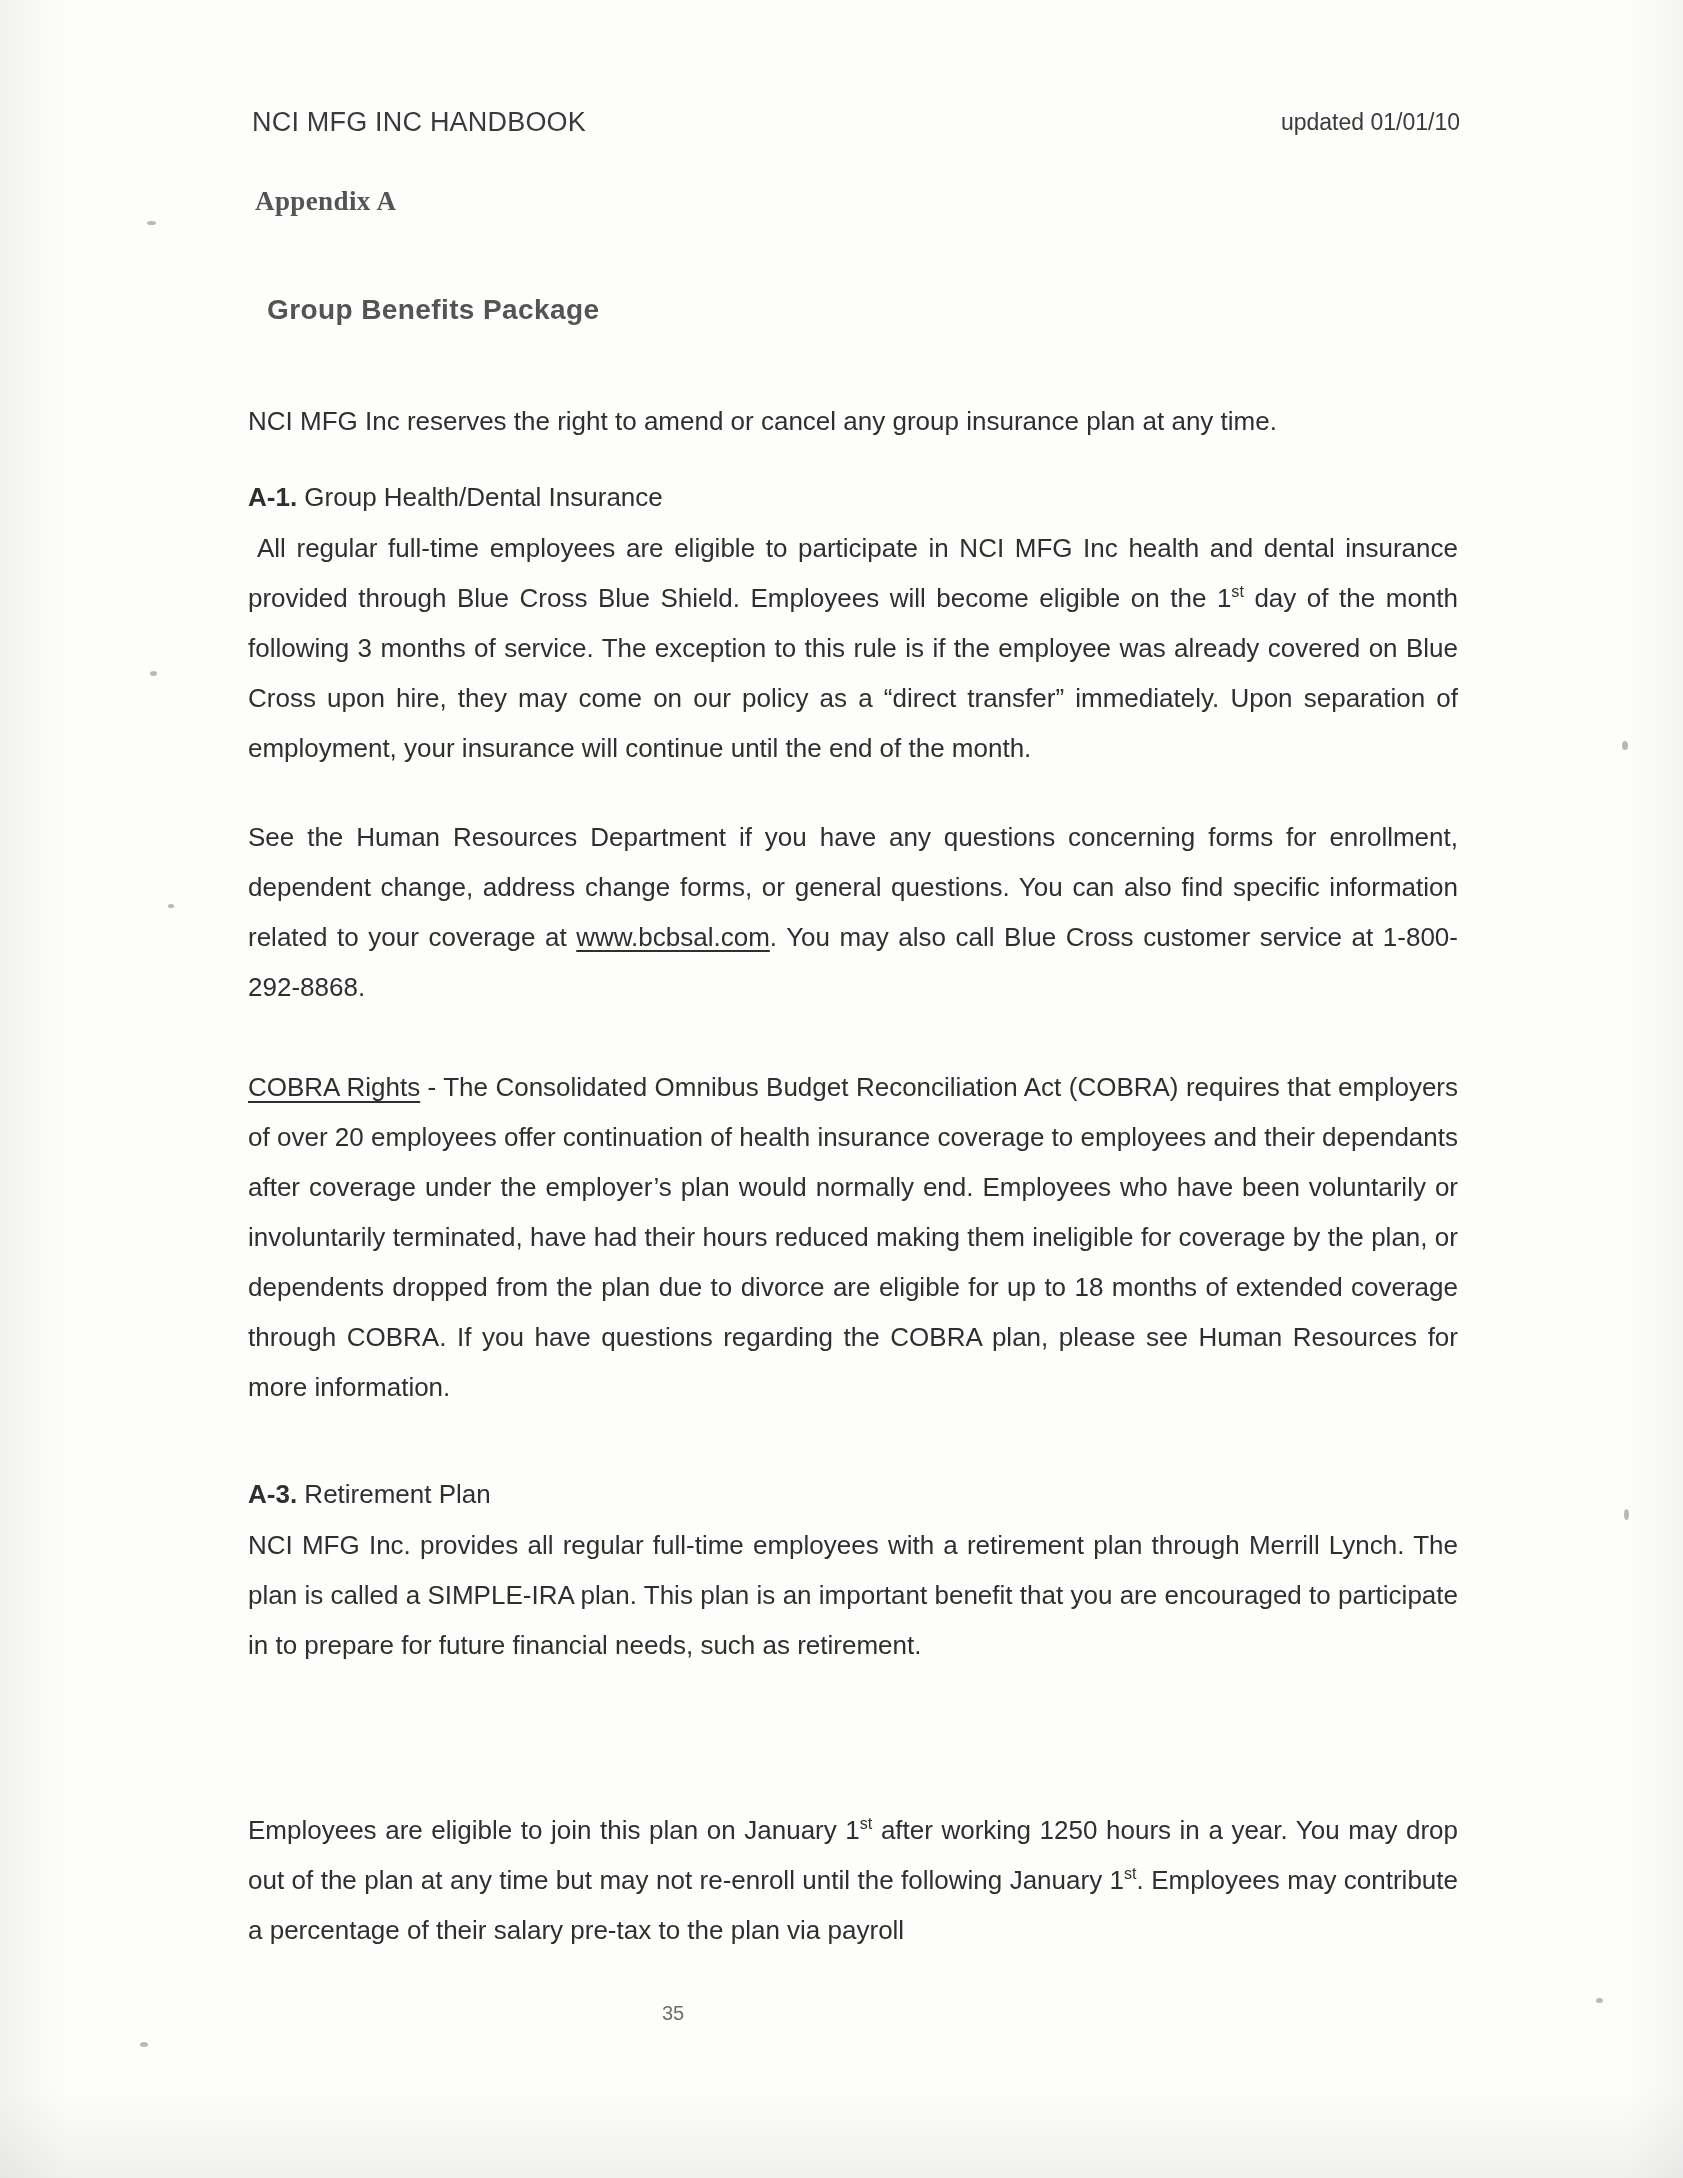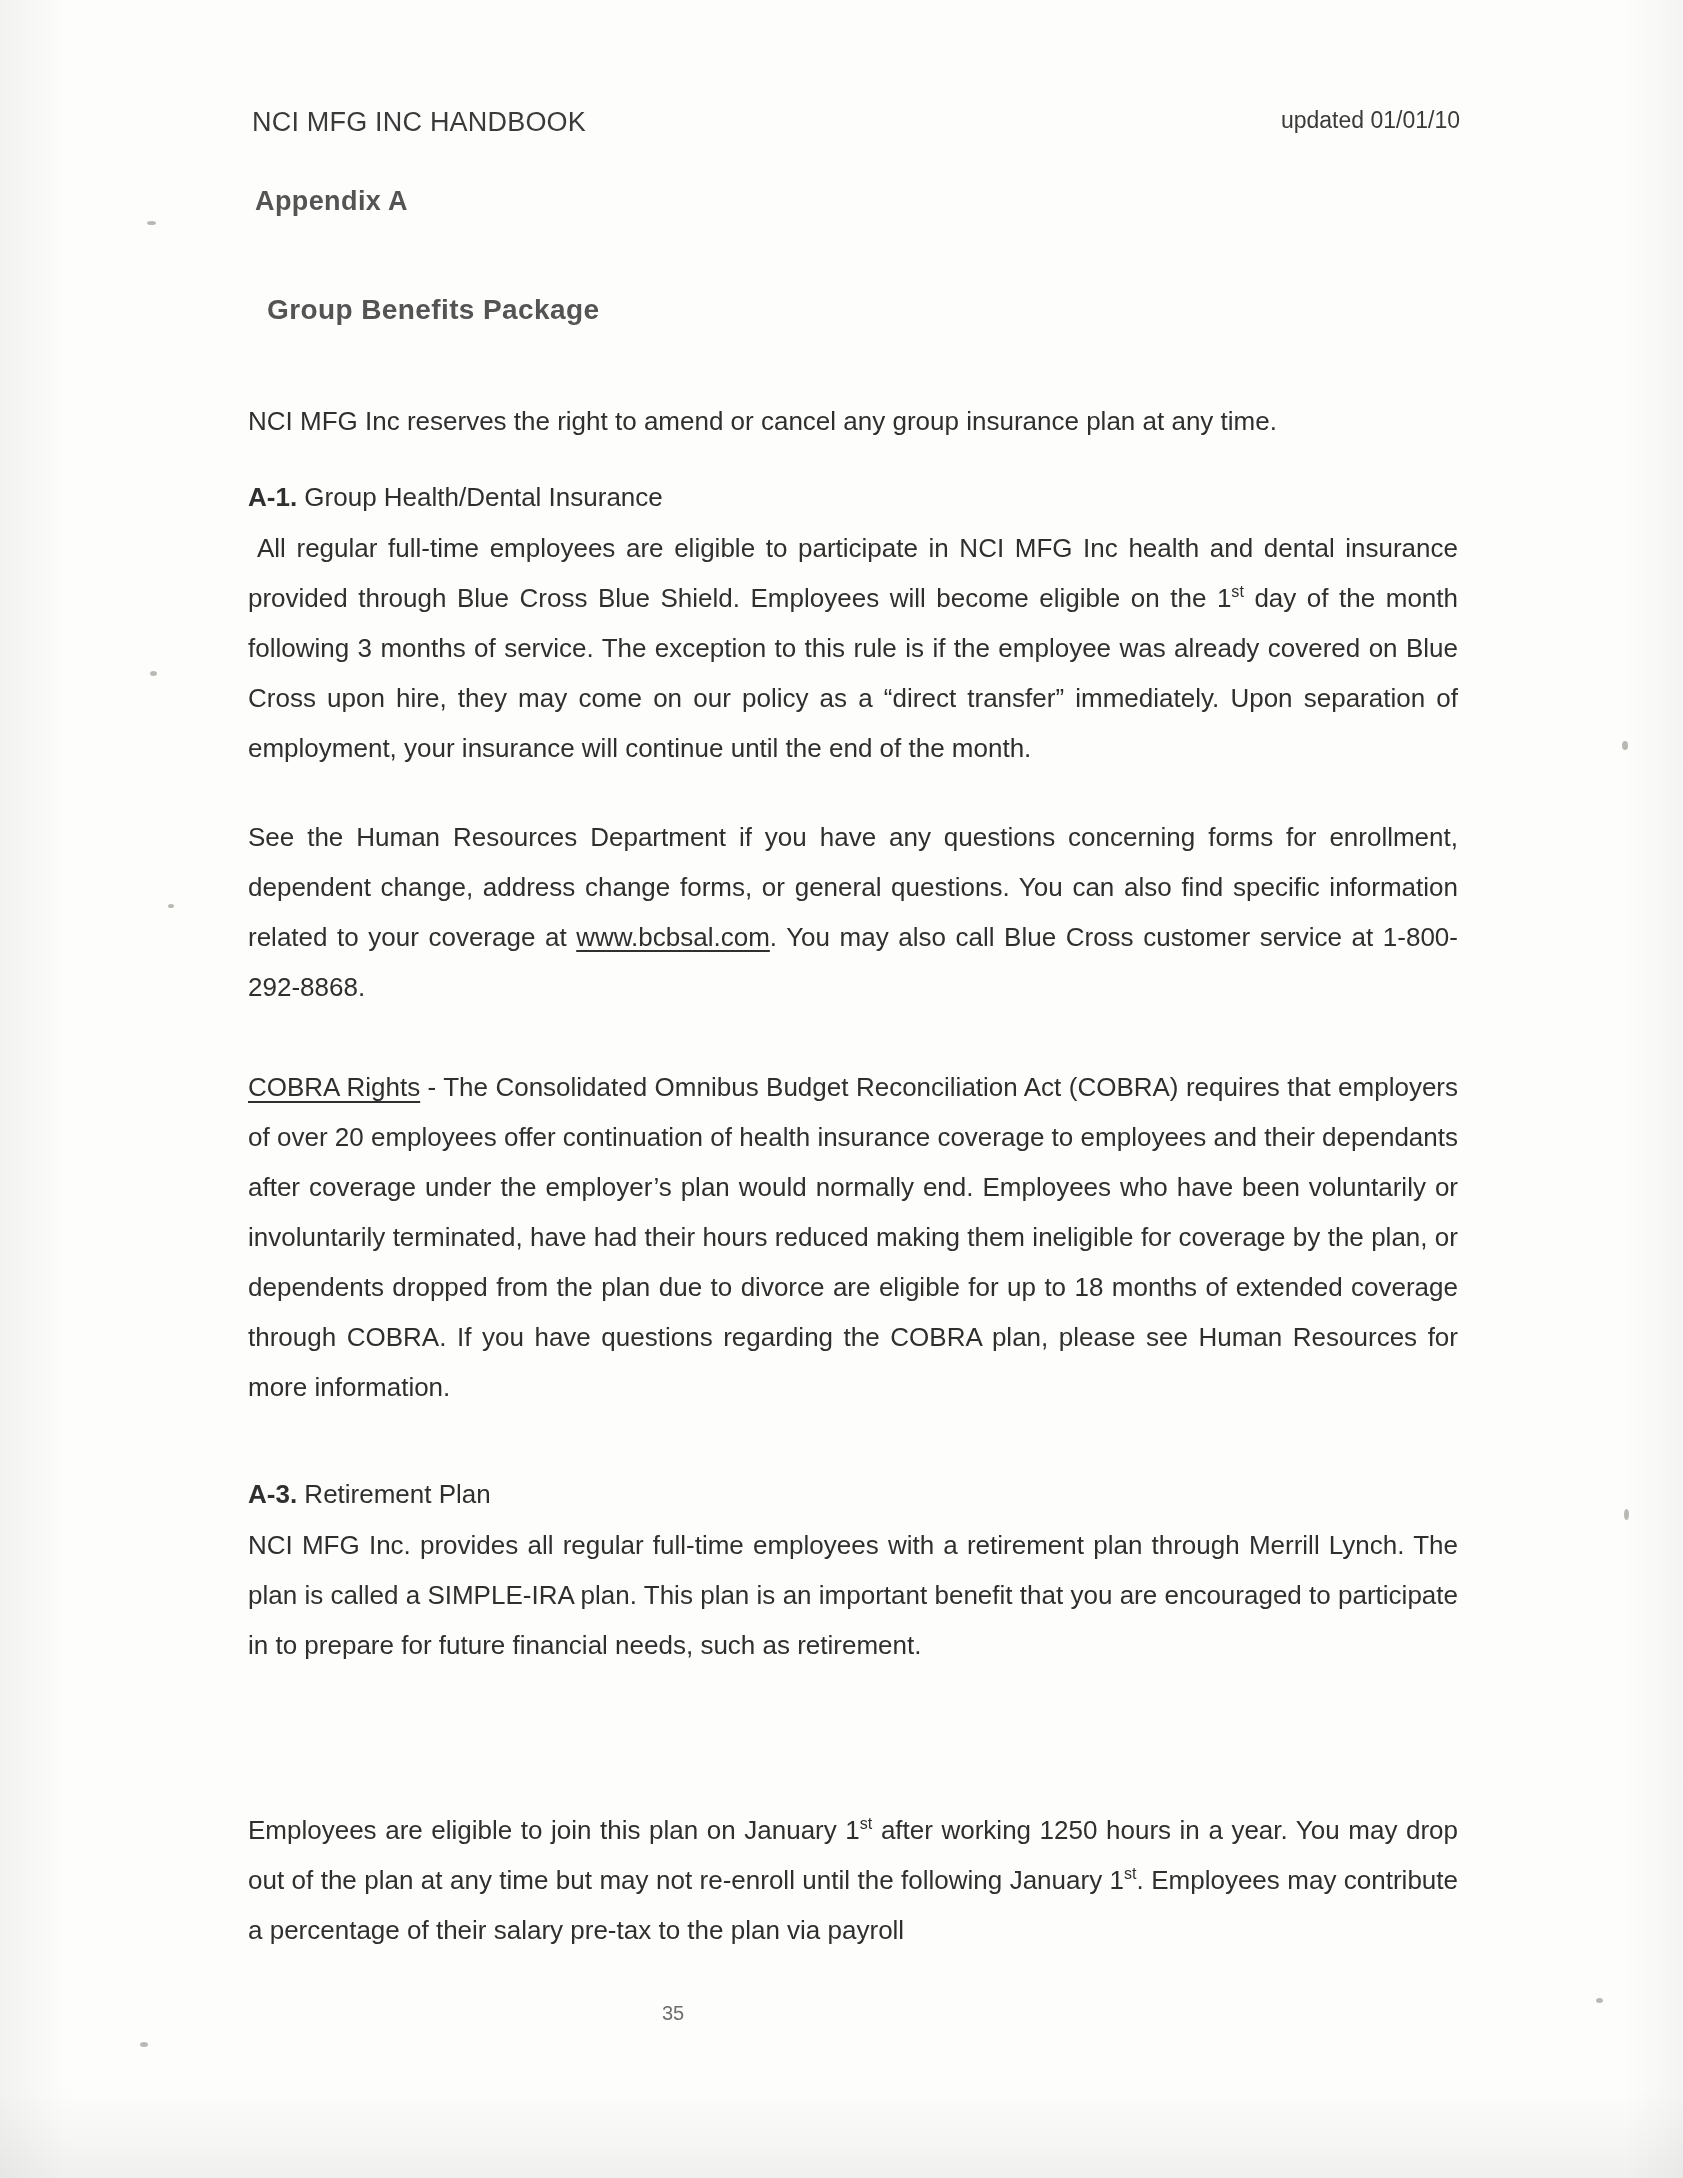--- a/index.html
+++ b/index.html
@@ -41,40 +41,41 @@
     height: 2178px;
   }
 
   .header-row {
     position: absolute;
     left: 252px;
     top: 107px;
     width: 1208px;
     display: flex;
     justify-content: space-between;
-    align-items: flex-start;
+    align-items: center;
   }
   .doc-title {
     font-size: 27px;
     letter-spacing: 0.2px;
     color: #3a3a3a;
   }
   .doc-updated {
     font-size: 23px;
     color: #3a3a3a;
   }
 
   .appendix-label {
     position: absolute;
     left: 255px;
     top: 186px;
     font-size: 27px;
     font-weight: bold;
     color: #545454;
     letter-spacing: 0.4px;
+    font-family: Liberation Serif, serif;
   }
 
   .section-title {
     position: absolute;
     left: 255px;
     top: 294px;
     font-size: 28px;
     font-weight: bold;
     color: #545454;
     letter-spacing: 0.4px;

